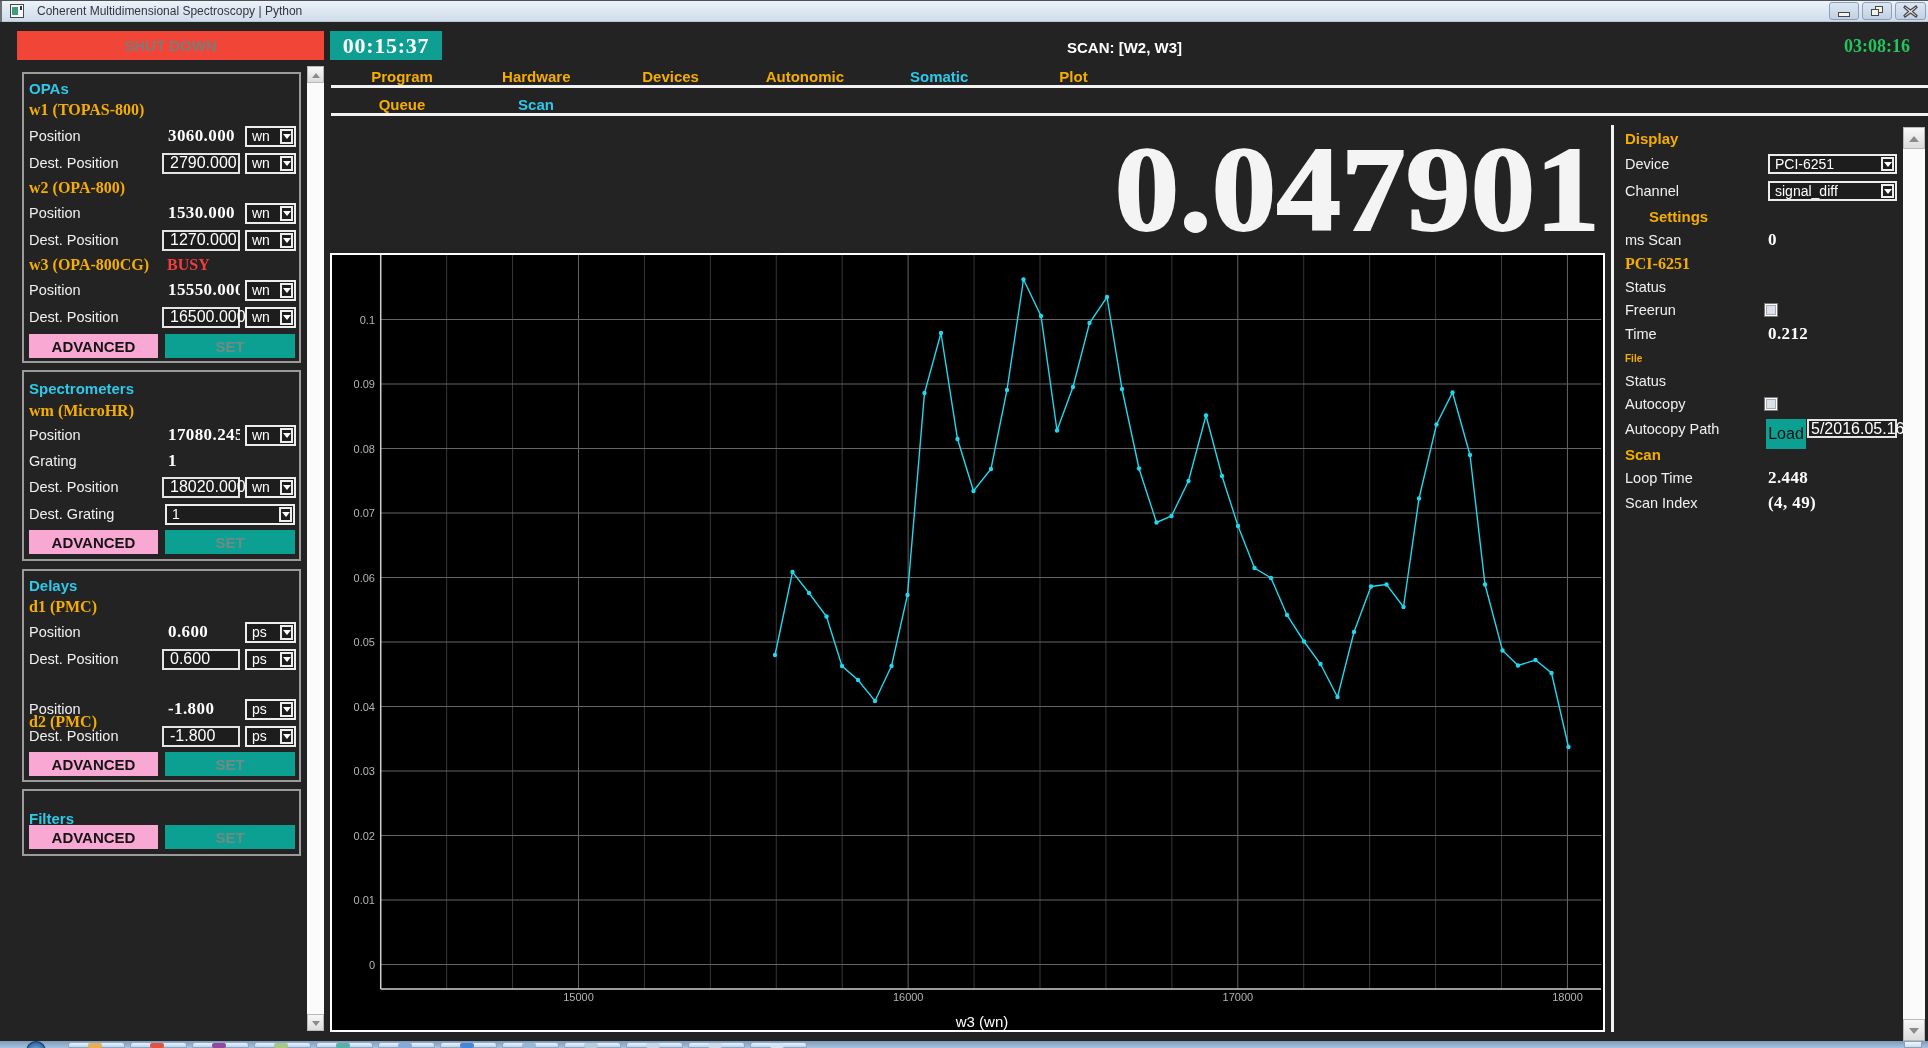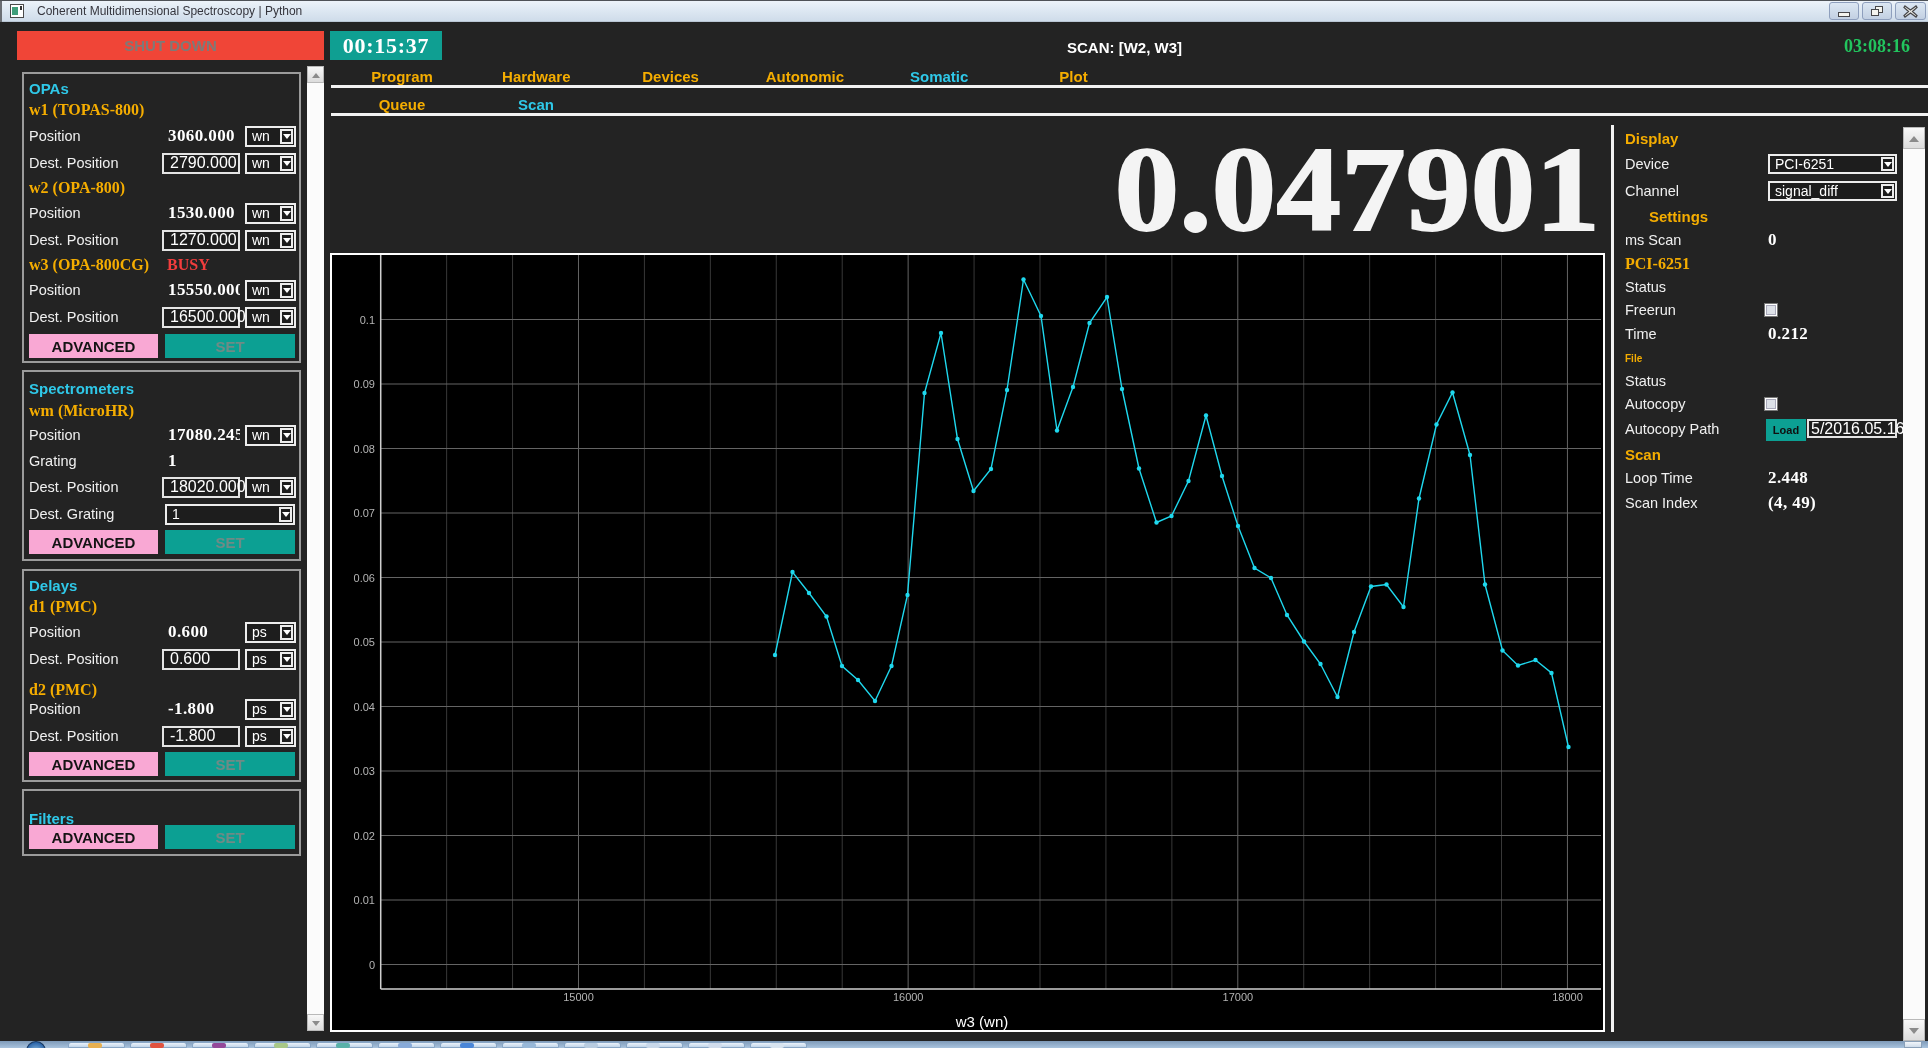--- a/index.html
+++ b/index.html
@@ -165,21 +165,21 @@
       </div>
     </div>
     <div class="cell lbl" style="left:29px;top:649px;height:20px;">Dest. Position</div>
     <div class="inp cell" style="left:162px;top:648.5px;width:78px;height:21px;">0.600</div>
     <div class="combo abs" style="left:245px;top:648.5px;width:51px;height:21px;">
       <div class="txt">ps</div>
       <div class="btn">
         <div class="tri"></div>
       </div>
     </div>
-    <div class="cell amber serif" style="left:29px;top:680px;height:20px;font-size:16px;">d2 (PMC)</div>
+    <div class="cell amber serif" style="left:29px;top:712px;height:20px;font-size:16px;">d2 (PMC)</div>
     <div class="cell lbl" style="left:29px;top:699px;height:20px;">Position</div>
     <div class="cell val" style="left:168px;top:699px;height:20px;width:72px;overflow:hidden;white-space:nowrap;">-1.800</div>
     <div class="combo abs" style="left:245px;top:698.5px;width:51px;height:21px;">
       <div class="txt">ps</div>
       <div class="btn">
         <div class="tri"></div>
       </div>
     </div>
     <div class="cell lbl" style="left:29px;top:726px;height:20px;">Dest. Position</div>
     <div class="inp cell" style="left:162px;top:725.5px;width:78px;height:21px;">-1.800</div>
@@ -338,21 +338,21 @@
     </div>
     <div class="cell lbl" style="left:1625px;top:324px;height:20px;">Time</div>
     <div class="cell val" style="left:1768px;top:324px;height:20px;">0.212</div>
     <div class="cell amber" style="left:1625px;top:348px;height:20px;font-weight:bold;font-size:10px;">File</div>
     <div class="cell lbl" style="left:1625px;top:371px;height:20px;">Status</div>
     <div class="cell lbl" style="left:1625px;top:394px;height:20px;">Autocopy</div>
     <div class="abs" style="left:1764px;top:397px;width:14px;height:14px;background:#fff;border:1px solid #777;">
       <div class="abs" style="left:1px;top:1px;width:10px;height:10px;background:#dde1e8;border:1px solid #aab;"></div>
     </div>
     <div class="cell lbl" style="left:1625px;top:419px;height:20px;">Autocopy Path</div>
-    <div class="cell" style="left:1766px;top:419px;width:40px;height:22px;background:#0ca093;color:#101010;font-weight:bold;font-size:11px;justify-content:center;">Load</div>
+    <div class="cell" style="left:1766px;top:419px;width:40px;height:30px;background:#0ca093;color:#101010;font-weight:normal;font-size:16px;justify-content:center;">Load</div>
     <div class="inp cell" style="left:1807px;top:419px;width:90px;height:19px;padding-left:2px;">5/2016.05.16</div>
     <div class="cell amber" style="left:1625px;top:444px;height:20px;font-weight:bold;font-size:15px;">Scan</div>
     <div class="cell lbl" style="left:1625px;top:468px;height:20px;">Loop Time</div>
     <div class="cell val" style="left:1768px;top:468px;height:20px;">2.448</div>
     <div class="cell lbl" style="left:1625px;top:493px;height:20px;">Scan Index</div>
     <div class="cell val" style="left:1768px;top:493px;height:20px;">(4, 49)</div>
   </div>
 
 <div class="abs" style="left:1903px;top:127px;width:22px;height:914px;background:#fbfbfb;">
   <div class="abs" style="left:0;top:0;width:22px;height:22px;background:linear-gradient(#f8f8f8,#dcdcdc);border:1px solid #b9b9b9;">

